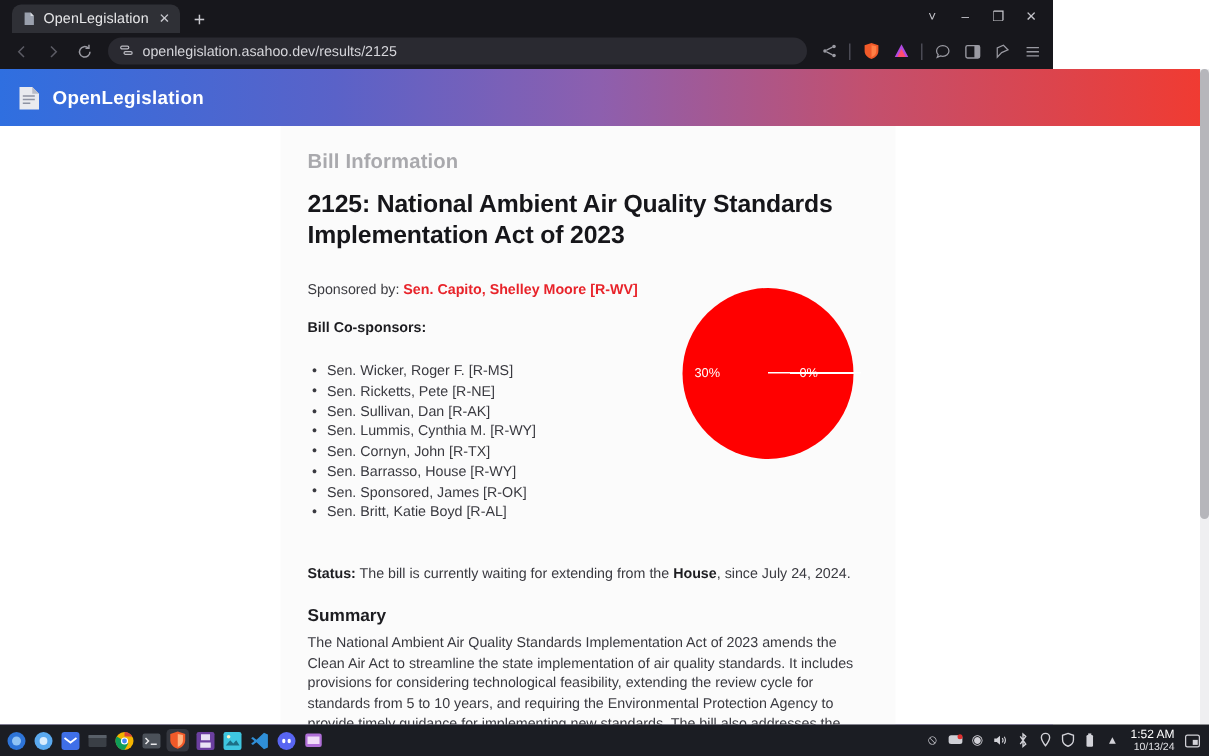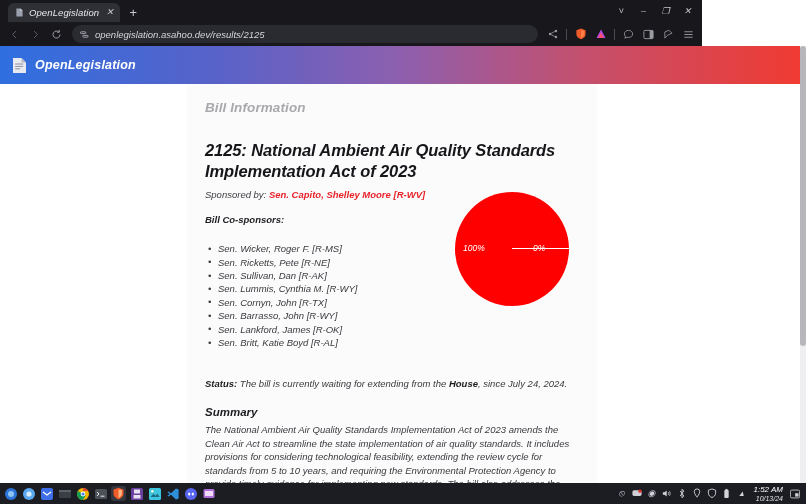--- a/index.html
+++ b/index.html
@@ -4,21 +4,21 @@
 <style>
   * { box-sizing: border-box; margin: 0; padding: 0; }
   html, body {
     width: 806px; height: 504px;
     overflow: hidden;
     font-family: "Liberation Sans", sans-serif;
     background: #ffffff;
   }
 
   
-  .browser { width: 702px; height: 504px; position: relative; background:#c4b5fd;font-style:italic; }
+  .browser { width: 702px; height: 504px; position: relative; background:#c4b5fd; }
 
   .tabstrip {
     height: 22px; background: #17171c;
     display: flex; align-items: flex-end; position: relative;
   }
   .tab {
     margin-left: 8px; height: 19px; min-width: 108px;
     background: #2f3036; border-radius: 6px 6px 0 0;
     display: flex; align-items: center; gap: 5px;
     padding: 0 5px 0 7px; position: relative;
@@ -85,28 +85,28 @@
     color: #ffffff; font-size: 12.5px; font-weight: bold; letter-spacing: .2px;
   }
 
   .card {
     position: absolute; left: 187px; top: 38px;
     width: 410px; min-height: 399px; background: #fbfbfb;
     padding: 16px 18px 10px 18px;
   }
   .eyebrow {
     color: #a9a9ad; font-size: 13.5px; font-weight: bold;
-    margin-bottom: 25px; letter-spacing: .1px;
+    margin-bottom: 11px; letter-spacing: .1px;
   }
   .bill-title {
     color: #16161a; font-size: 16.5px; font-weight: bold;
     line-height: 1.28; letter-spacing: -.1px;
   }
   .sponsor {
-    font-size: 9.5px; color: #3d3d42; margin-top: 7px;
+    font-size: 9.5px; color: #3d3d42; margin-top: 20px;
   }
   .sponsor b { color: #e8232a; font-weight: bold; }
 
   .cosponsor-head {
     font-size: 9.5px; font-weight: bold; color: #1d1d21; margin-top: 14px;
   }
   ul.cosponsors { list-style: none; margin-top: 17px; }
   ul.cosponsors li {
     font-size: 9.5px; color: #3a3a40; line-height: 13.4px;
     padding-left: 13px; position: relative;
@@ -295,29 +295,29 @@
         <b>Sen. Capito, Shelley Moore [R-WV]</b>
       </div>
 
       <div class="cosponsor-head">Bill Co-sponsors:</div>
       <ul class="cosponsors">
         <li>Sen. Wicker, Roger F. [R-MS]</li>
         <li>Sen. Ricketts, Pete [R-NE]</li>
         <li>Sen. Sullivan, Dan [R-AK]</li>
         <li>Sen. Lummis, Cynthia M. [R-WY]</li>
         <li>Sen. Cornyn, John [R-TX]</li>
-        <li>Sen. Barrasso, John [R-WY]</li>
-        <li>Sen. Lankford, James [R-OK]</li>
+        <li>Sen. Barrasso, House [R-WY]</li>
+        <li>Sen. Sponsored, James [R-OK]</li>
         <li>Sen. Britt, Katie Boyd [R-AL]</li>
       </ul>
 
       <div class="pie-wrap">
         <div class="pie" id="pie-slice" style="background: conic-gradient(from 90deg, rgb(255, 0, 0) 0deg, rgb(255, 0, 0) 360deg, rgb(255, 255, 255) 360deg, rgb(255, 255, 255) 360deg);"></div>
         <div class="pie-leader"></div>
-        <div class="pie-label major">100%</div>
+        <div class="pie-label major">30%</div>
         <div class="pie-label minor">0%</div>
       </div>
 
       <div class="status">
         <b>Status:</b><span> The bill is currently waiting for extending from the </span><b>House</b><span>, since July 24, 2024.</span>
       </div>
 
       <div class="summary-head">Summary</div>
       <div class="summary-body">The National Ambient Air Quality Standards Implementation Act of 2023 amends the Clean Air Act to streamline the state implementation of air quality standards. It includes provisions for considering technological feasibility, extending the review cycle for standards from 5 to 10 years, and requiring the Environmental Protection Agency to provide timely guidance for implementing new standards. The bill also addresses the economic feasibility of compliance and exempts extreme nonattainment areas from certain measures.</div>
     </div>

